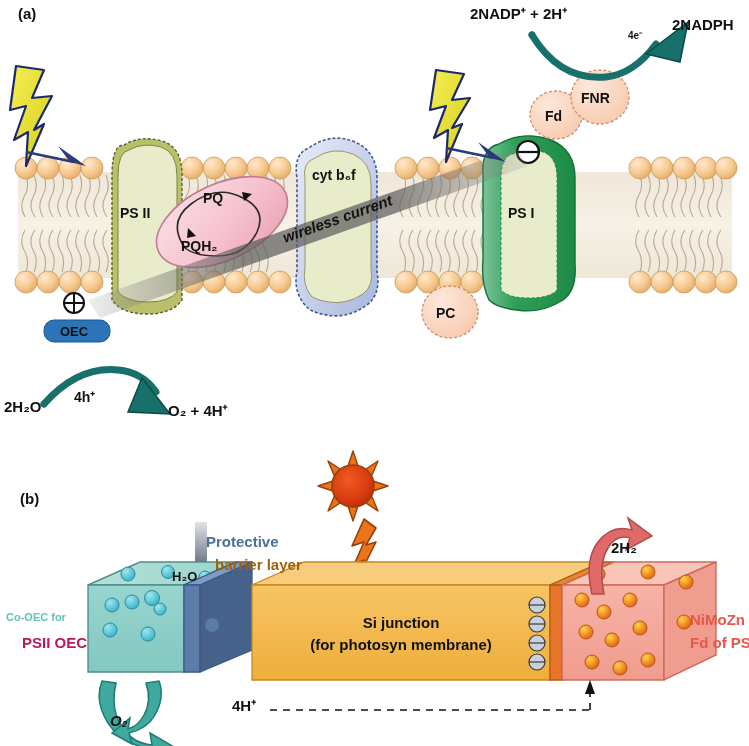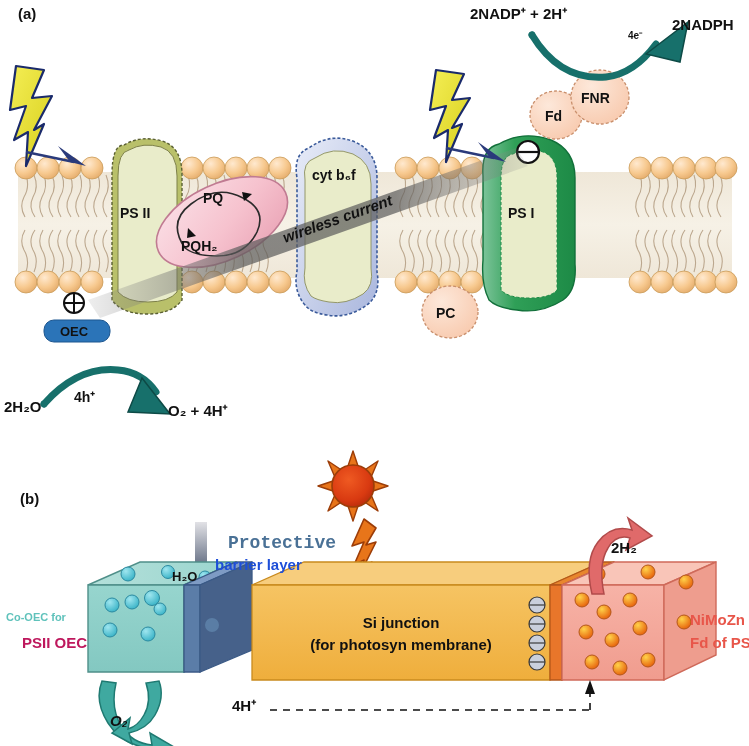--- a/index.html
+++ b/index.html
@@ -472,22 +472,22 @@
 <div class="lbl" style="left:470px;top:3px;font-size:15px;">2NADP⁺ + 2H⁺</div>
 <div class="lbl" style="left:596px;top:28px;font-size:10px;margin-left:32px;">4e⁻</div>
 <div class="lbl" style="left:672px;top:16px;font-size:15px;">2NADPH</div>
 
 <div class="lbl" style="left:4px;top:398px;font-size:15px;text-align:right;">2H₂O</div>
 <div class="lbl" style="left:74px;top:387px;font-size:14px;">4h⁺</div>
 <div class="lbl" style="left:160px;top:400px;font-size:15px;margin-left:8px;">O₂ + 4H⁺</div>
 
 <div class="lbl" style="left:172px;top:529px;font-size:13px;margin-top:40px;">H₂O</div>
 
-<div class="lbl" style="left:228px;top:533px;font-size:18px;color:#4a7196;font-family:Liberation Mono, monospace;">Protective</div>
-<div class="lbl" style="left:215px;top:556px;font-size:15px;color:#1d4ed8;">barrier layer</div>
+<div class="lbl" style="left:206px;top:533px;font-size:15px;color:#4a7196;">Protective</div>
+<div class="lbl" style="left:215px;top:556px;font-size:15px;color:#a16207;">barrier layer</div>
 
 <div class="lbl" style="left:6px;top:611px;font-size:11px;color:#5fc2bb;">Co-OEC for</div>
 <div class="lbl" style="left:22px;top:634px;font-size:15px;color:#be185d;">PSII OEC</div>
 
 <div class="lbl" style="left:690px;top:611px;font-size:15px;color:#e8564a;">NiMoZn for</div>
 <div class="lbl" style="left:690px;top:634px;font-size:15px;color:#e8564a;">Fd of PSI</div>
 
 <div class="lbl" style="left:110px;top:712px;font-size:15px;font-style:italic;">O₂</div>
 <div class="lbl" style="left:232px;top:695px;font-size:15px;">4H⁺</div>
 <div class="lbl" style="left:611px;top:539px;font-size:15px;">2H₂</div>

